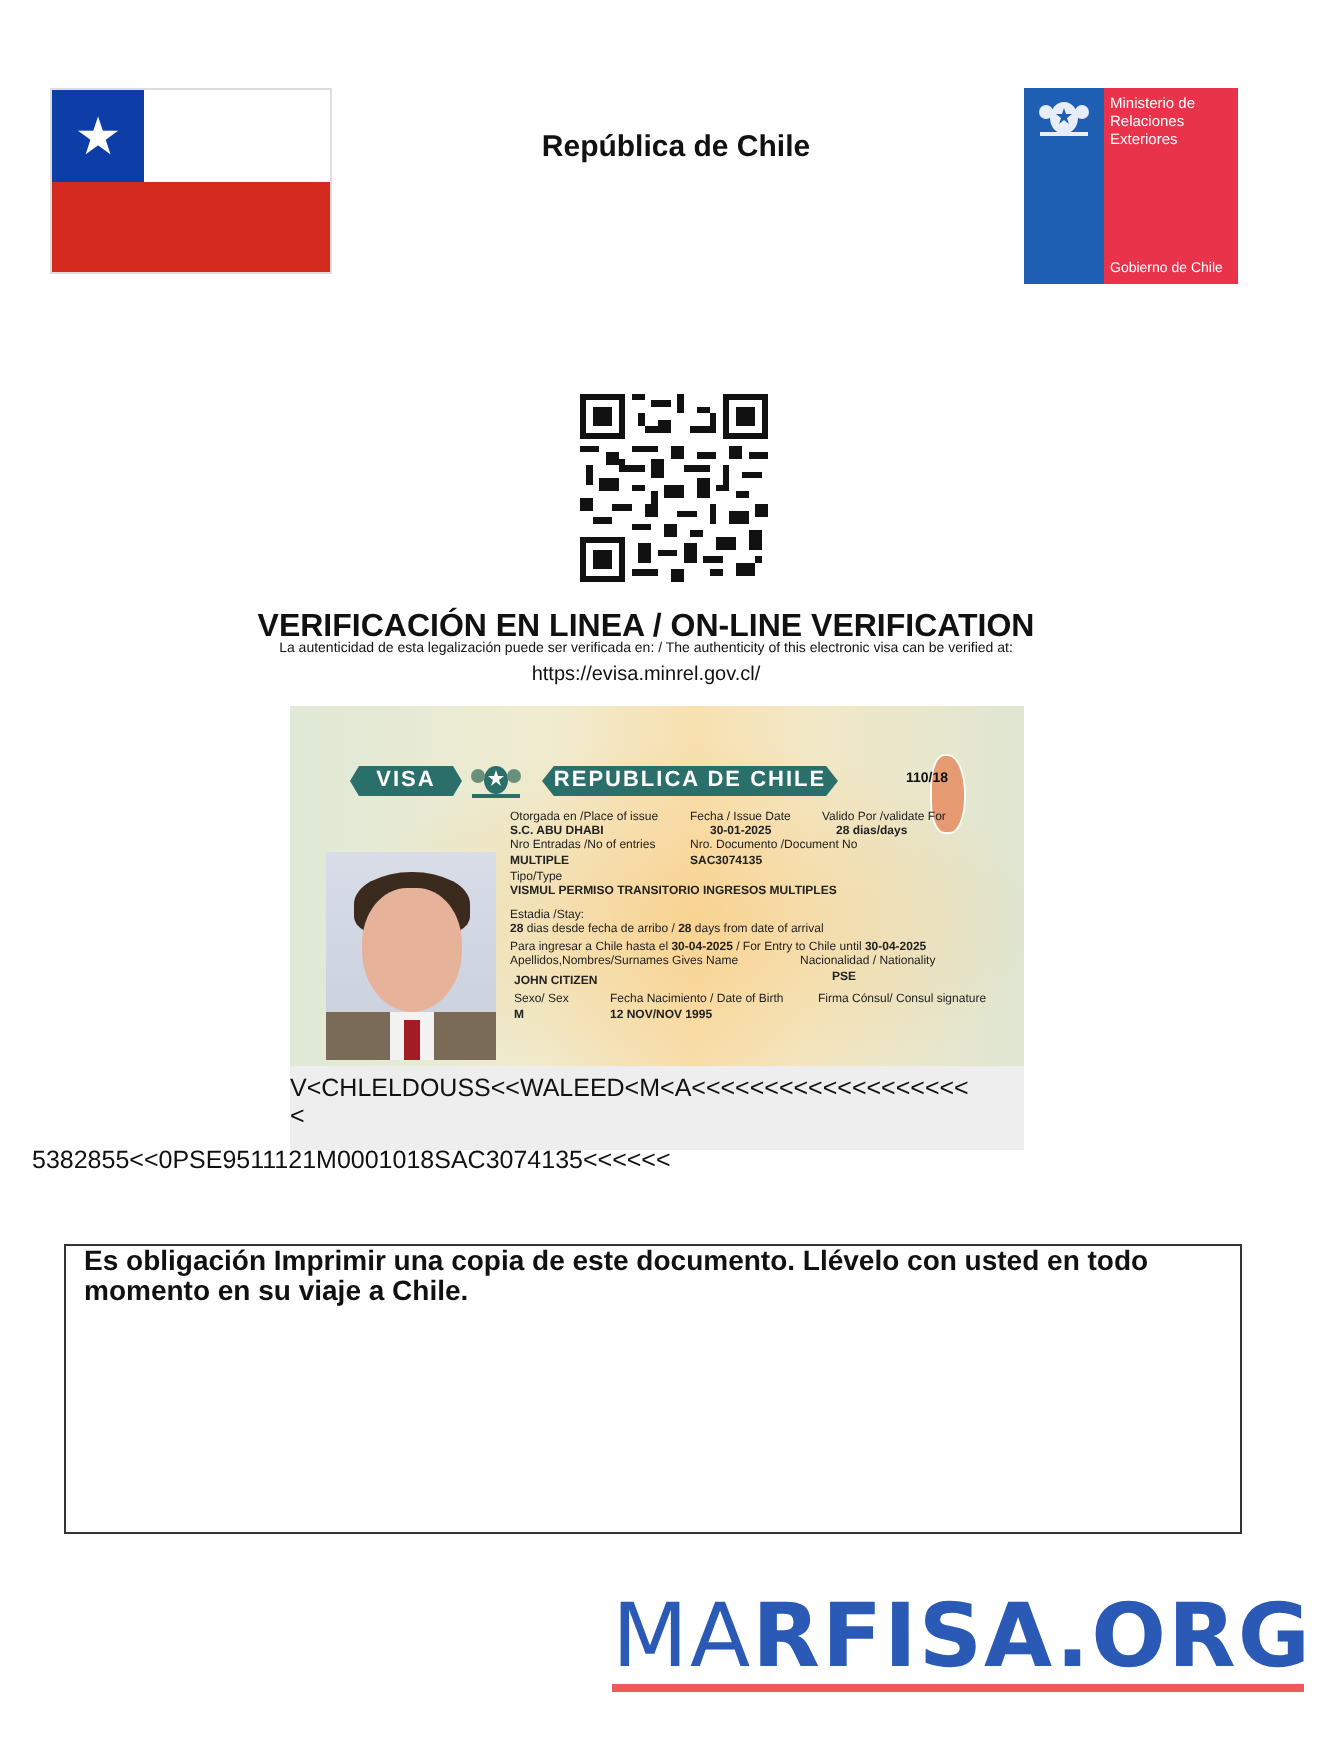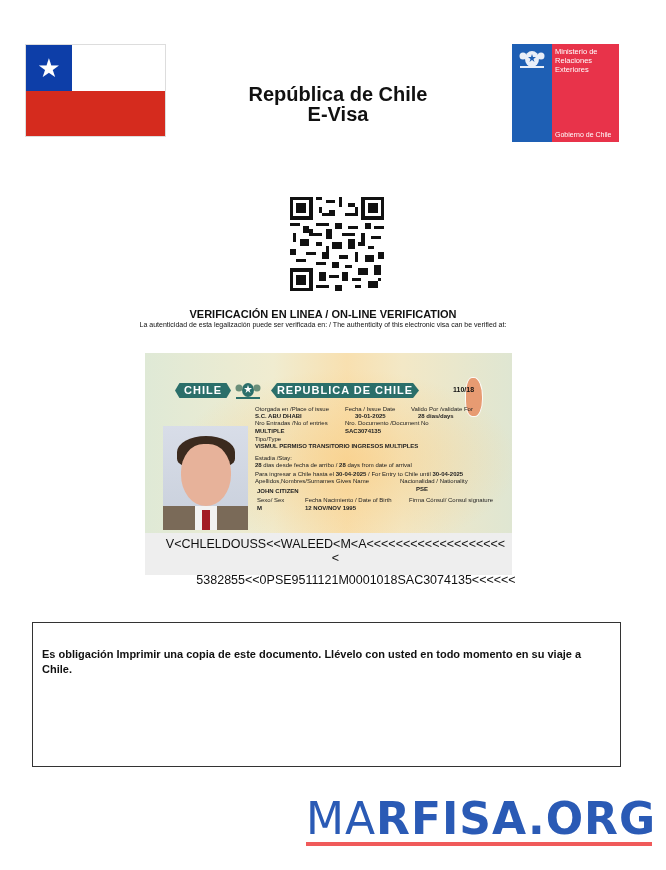--- a/index.html
+++ b/index.html
@@ -5,32 +5,32 @@
     * { box-sizing: border-box; margin: 0; padding: 0; }
     html, body { width: 666px; height: 870px; background: #ffffff; overflow: hidden; }
     body { position: relative; font-family: "Liberation Sans", sans-serif; color: #111; }
 
     .flag { position: absolute; left: 25px; top: 44px; width: 141px; height: 93px; border: 1px solid #ddd; }
     .flag .white { position: absolute; left: 0; top: 0; width: 100%; height: 50%; background: #fff; }
     .flag .red { position: absolute; left: 0; bottom: 0; width: 100%; height: 50%; background: #d52b1e; }
     .flag .blue { position: absolute; left: 0; top: 0; width: 46px; height: 50%; background: #0d3ea8; display:flex; align-items:center; justify-content:center; }
     .flag .blue span { color: #fff; font-size: 26px; line-height: 1; }
 
-    .title { position: absolute; left: 200px; top: 64px; width: 276px; text-align: center; font-weight: bold; font-size: 20px; line-height: 20px; color: #111; margin-top: 20px; }
+    .title { position: absolute; left: 200px; top: 64px; width: 276px; text-align: center; font-weight: bold; font-size: 15px; line-height: 20px; color: #111; }
 
     .ministry { position: absolute; left: 512px; top: 44px; width: 107px; height: 98px; display: flex; }
     .ministry .blue { width: 40px; height: 100%; background: #1e5fb4; display:flex; justify-content:center; padding-top: 4px; }
     .ministry .red { flex: 1; background: #e8334a; position: relative; color: #fff; font-size: 7.5px; line-height: 9px; padding: 3px 3px; }
     .ministry .red .bottom { position: absolute; left: 3px; bottom: 3px; font-size: 7px; }
     .crest { width: 30px; height: 22px; }
 
     .qr { position: absolute; left: 290px; top: 197px; width: 94px; height: 94px; }
 
     .verif { position: absolute; left: 100px; top: 308px; width: 446px; text-align: center; }
-    .verif .h { font-weight: bold; font-size: 11px; line-height: 12px; }
+    .verif .h { font-weight: bold; font-size: 16px; line-height: 12px; }
     .verif .s { font-size: 7px; line-height: 9px; }
     .verif .u { font-size: 10px; line-height: 14px; margin-top: 2px; }
 
     .card { position: absolute; left: 145px; top: 353px; width: 367px; height: 222px;
       background: linear-gradient(90deg, #dfe9d6 0%, #f0ecd0 35%, #f8e0b0 55%, #f3e8c6 70%, #dfe6d2 100%); overflow: hidden; }
     .card .band { position: absolute; left: 0; top: 0; width: 100%; height: 180px;
       background: radial-gradient(ellipse at 55% 60%, rgba(250,200,120,0.55), rgba(255,255,255,0) 60%); }
     .card .lower { position: absolute; left: 0; top: 180px; width: 100%; height: 42px; background: #eeeeee; }
     .ribbon { position: absolute; top: 30px; height: 15px; background: #2b6f6a; color: #fff; font-weight: bold; font-size: 11px; line-height: 15px; letter-spacing: 1px; text-align: center; }
     .ribbon.visa { left: 30px; width: 56px; clip-path: polygon(8% 0, 92% 0, 100% 50%, 92% 100%, 8% 100%, 0 50%); }
@@ -41,23 +41,23 @@
 
     .f { position: absolute; font-size: 6px; line-height: 7px; color: #222; white-space: nowrap; }
     .b { font-weight: bold; }
     .photo { position: absolute; left: 18px; top: 73px; width: 85px; height: 104px; background: linear-gradient(180deg, #d8dde8 0%, #c8cfdb 100%); overflow: hidden; }
     .photo .hair { position: absolute; left: 14px; top: 10px; width: 58px; height: 32px; background: #3b2a1e; border-radius: 50% 50% 30% 30%; }
     .photo .face { position: absolute; left: 18px; top: 18px; width: 50px; height: 62px; background: #e7b29a; border-radius: 45% 45% 50% 50%; }
     .photo .suit { position: absolute; left: 0; top: 80px; width: 85px; height: 30px; background: #7a6a58; }
     .photo .shirt { position: absolute; left: 32px; top: 80px; width: 22px; height: 30px; background: #f2f2f2; }
     .photo .tie { position: absolute; left: 39px; top: 84px; width: 8px; height: 20px; background: #a31b25; }
 
-    .mrz { position: absolute; left: 0; width: 100%; text-align: center; font-size: 12.5px; line-height: 14px; color: #111; letter-spacing: 0; padding-left: 14px; }
-
-    .notice { position: absolute; left: 32px; top: 622px; width: 589px; height: 145px; border: 1px solid #333; padding: 24px 9px; font-size: 11px; line-height: 15px; color: #111; }
+    .mrz { position: absolute; left: 0; width: 100%; text-align: left; font-size: 12.5px; line-height: 14px; color: #111; letter-spacing: 0; }
+
+    .notice { position: absolute; left: 32px; top: 622px; width: 589px; height: 145px; border: 1px solid #333; padding: 0 9px; font-size: 14px; line-height: 15px; color: #111; }
     .notice p { margin: 0; }
     .notice .gap { height: 16px; }
 
     .brand { position: absolute; left: 306px; top: 795px; font-size: 44px; line-height: 48px; color: #2a5ab5; letter-spacing: 1px; font-family: "DejaVu Sans", sans-serif; }
     .brand .lt { font-weight: normal; }
     .brand .bd { font-weight: bold; }
     .brand-underline { position: absolute; left: 306px; top: 842px; width: 346px; height: 4px; background: #f05a5a; }
   </style>
 </head>
 <body>
@@ -65,21 +65,20 @@
 <div class="flag">
   <div class="white"></div>
   <div class="red"></div>
   <div class="blue">
       <span>★</span>
     </div>
 </div>
 
 <div class="title">
   <div>República  de Chile</div>
-  <div>E-Visa</div>
 </div>
 
 <div class="ministry">
   <div class="blue">
     <svg class="crest" viewBox="0 0 30 22">
       <ellipse cx="15" cy="11" rx="7" ry="8" fill="#e8eef8"></ellipse>
       <circle cx="6" cy="8" r="3.5" fill="#e8eef8"></circle>
       <circle cx="24" cy="8" r="3.5" fill="#e8eef8"></circle>
       <rect x="3" y="18" width="24" height="2" fill="#e8eef8"></rect>
       <polygon points="15,6 16,9 19,9 16.5,11 17.5,14 15,12 12.5,14 13.5,11 11,9 14,9" fill="#1e5fb4"></polygon>
@@ -156,27 +155,28 @@
     <rect x="10" y="5" width="2" height="1"></rect>
       <rect x="6" y="10" width="1" height="2"></rect>
       <rect x="21" y="14" width="2" height="1"></rect>
       <rect x="11" y="15" width="1" height="2"></rect>
   </g>
 </svg>
 
 <div class="verif">
   <div class="h">VERIFICACIÓN EN LINEA / ON-LINE VERIFICATION</div>
   <div class="s">La autenticidad de esta legalización puede ser verificada en: / The authenticity of this electronic visa can be verified at:</div>
+  <div class="u">https://evisa.minrel.gov.cl/</div>
 </div>
 
 <div class="card">
   <div class="band"></div>
   <div class="lower"></div>
 
-  <div class="ribbon visa">CHILE</div>
+  <div class="ribbon visa">VISA</div>
   <svg class="card-crest" viewBox="0 0 28 22">
     <ellipse cx="14" cy="11" rx="6" ry="7" fill="#2b6f6a"></ellipse>
     <circle cx="5" cy="9" r="3.5" fill="#6a8f7a"></circle>
     <circle cx="23" cy="9" r="3.5" fill="#6a8f7a"></circle>
     <rect x="2" y="18" width="24" height="2" fill="#2b6f6a"></rect>
     <polygon points="14,6 15,9 18,9 15.5,11 16.5,14 14,12 11.5,14 12.5,11 10,9 13,9" fill="#fff"></polygon>
   </svg>
   <div class="ribbon rep">REPUBLICA DE CHILE</div>
   <div class="island"></div>
   <div class="card-num">110/18</div>

